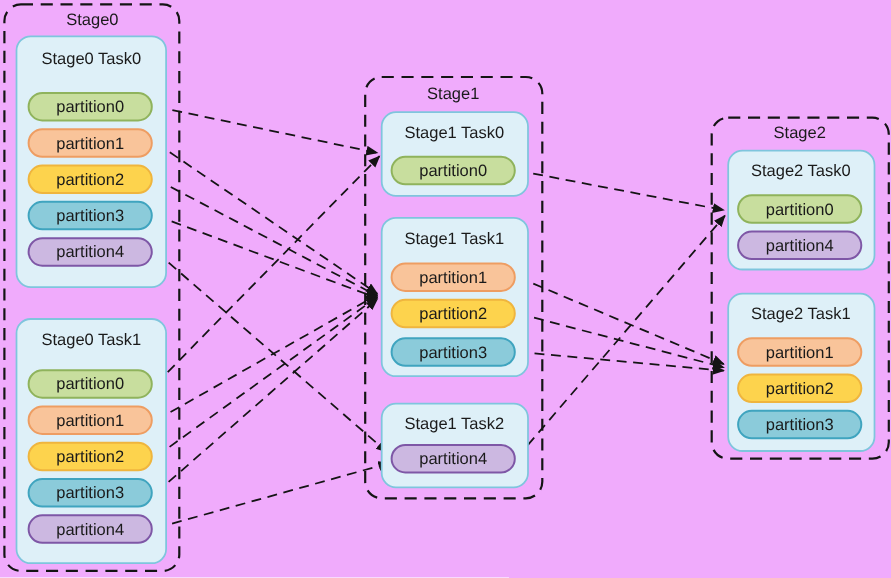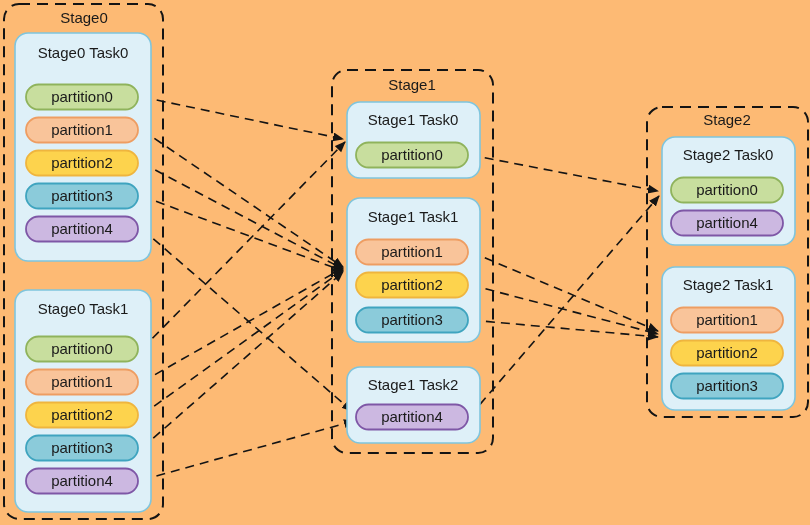--- a/index.html
+++ b/index.html
@@ -1,16 +1,16 @@
 <!DOCTYPE html>
 <html style="--partition0-fill: #c8de9e; --partition0-stroke: #8fb35c; --partition1-fill: #f9c49a; --partition1-stroke: #ee9d62; --partition2-fill: #fdd34d; --partition2-stroke: #efb53e; --partition3-fill: #8bcbda; --partition3-stroke: #3fa4bf; --partition4-fill: #ccb8e1; --partition4-stroke: #7e57a6; --taskbox-fill: #def0f8; --taskbox-stroke: #7fc5dd; --edge-fill: #141414; --edge-stroke: #141414;"><head>
 <meta charset="utf-8">
 <style>
   html,body{margin:0;padding:0;background:#ffffff;}
-  .canvas{position:relative;width:810px;height:525px;background:#fdba74;overflow:hidden;}
+  .canvas{position:relative;width:810px;height:525px;background:#f0abfc;overflow:hidden;}
   svg{display:block;}
   text{font-family:"Liberation Sans","DejaVu Sans",sans-serif;fill:#1a1a1a;}
   .stage-title{font-size:15px;text-anchor:middle;}
   .task-title{font-size:15px;text-anchor:middle;}
   .pill-label{font-size:15px;text-anchor:middle;}
   .stage-box{fill:none;stroke:#141414;stroke-width:2;stroke-dasharray:11 7;}
   .task-box{fill:var(--taskbox-fill,#def0f8);stroke:var(--taskbox-stroke,#7fc5dd);stroke-width:1.6;}
   .pill{stroke-width:1.8;}
   .pill.partition0{fill:var(--partition0-fill);stroke:var(--partition0-stroke);}
   .pill.partition1{fill:var(--partition1-fill);stroke:var(--partition1-stroke);}

